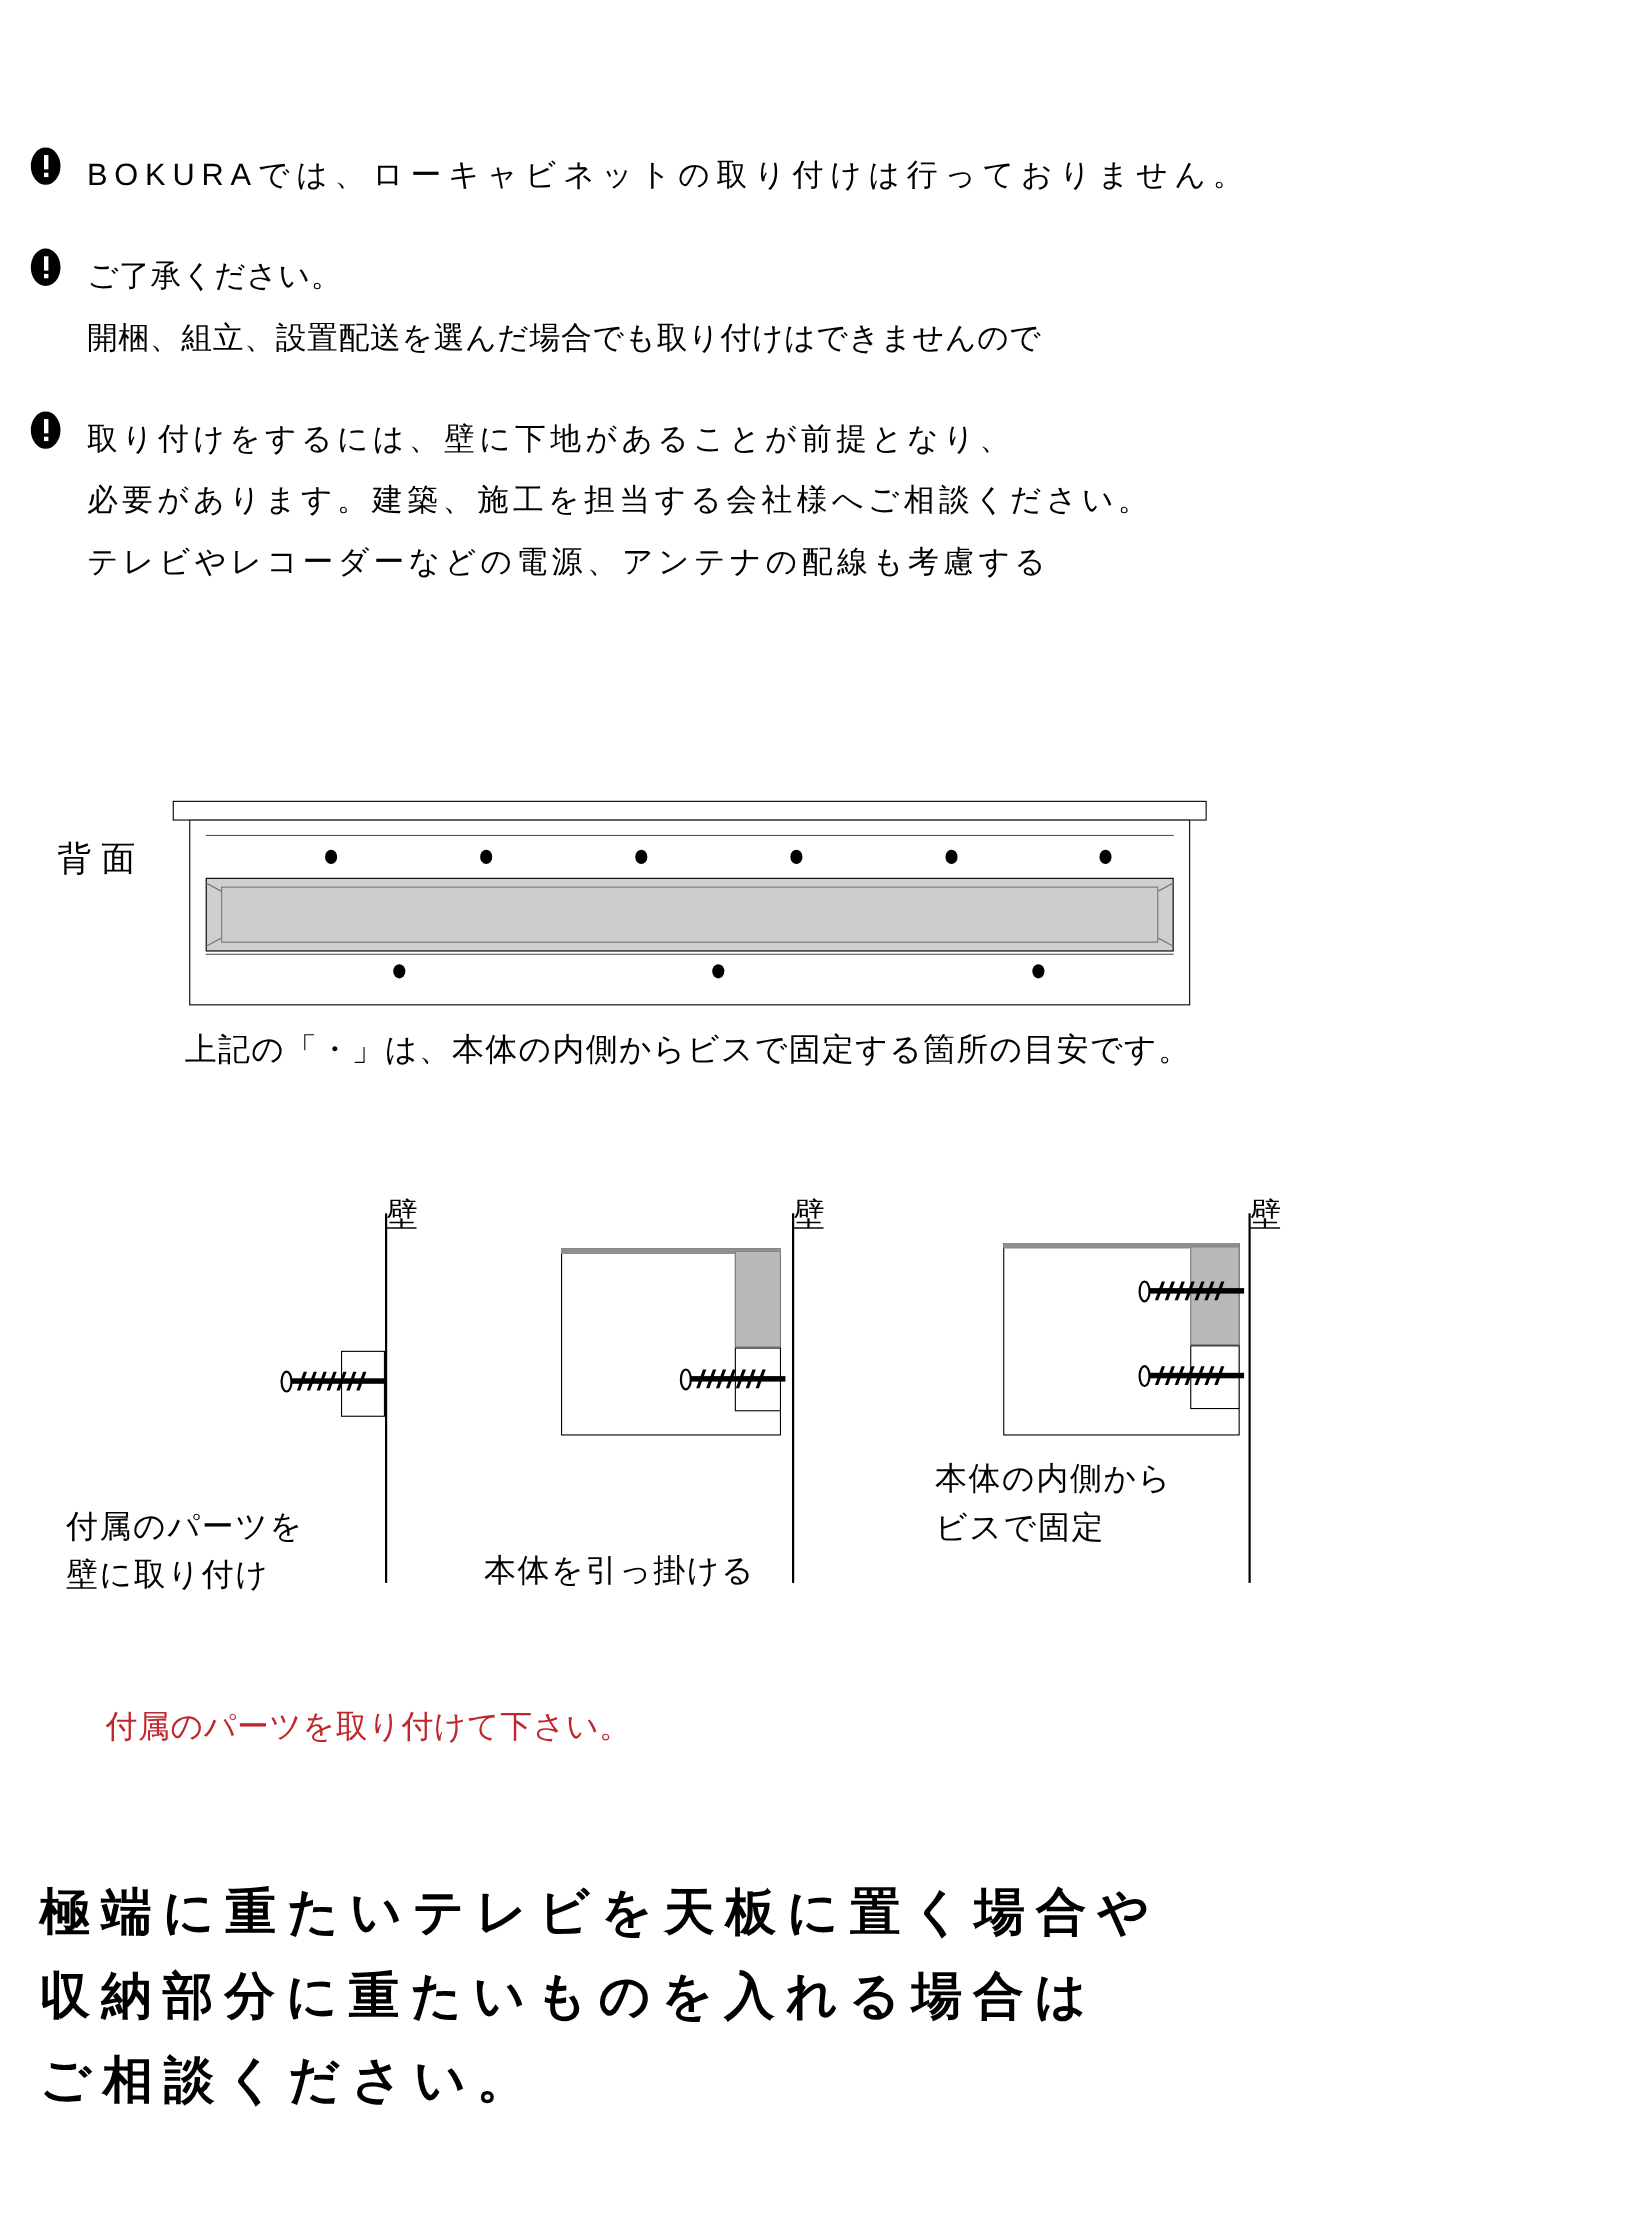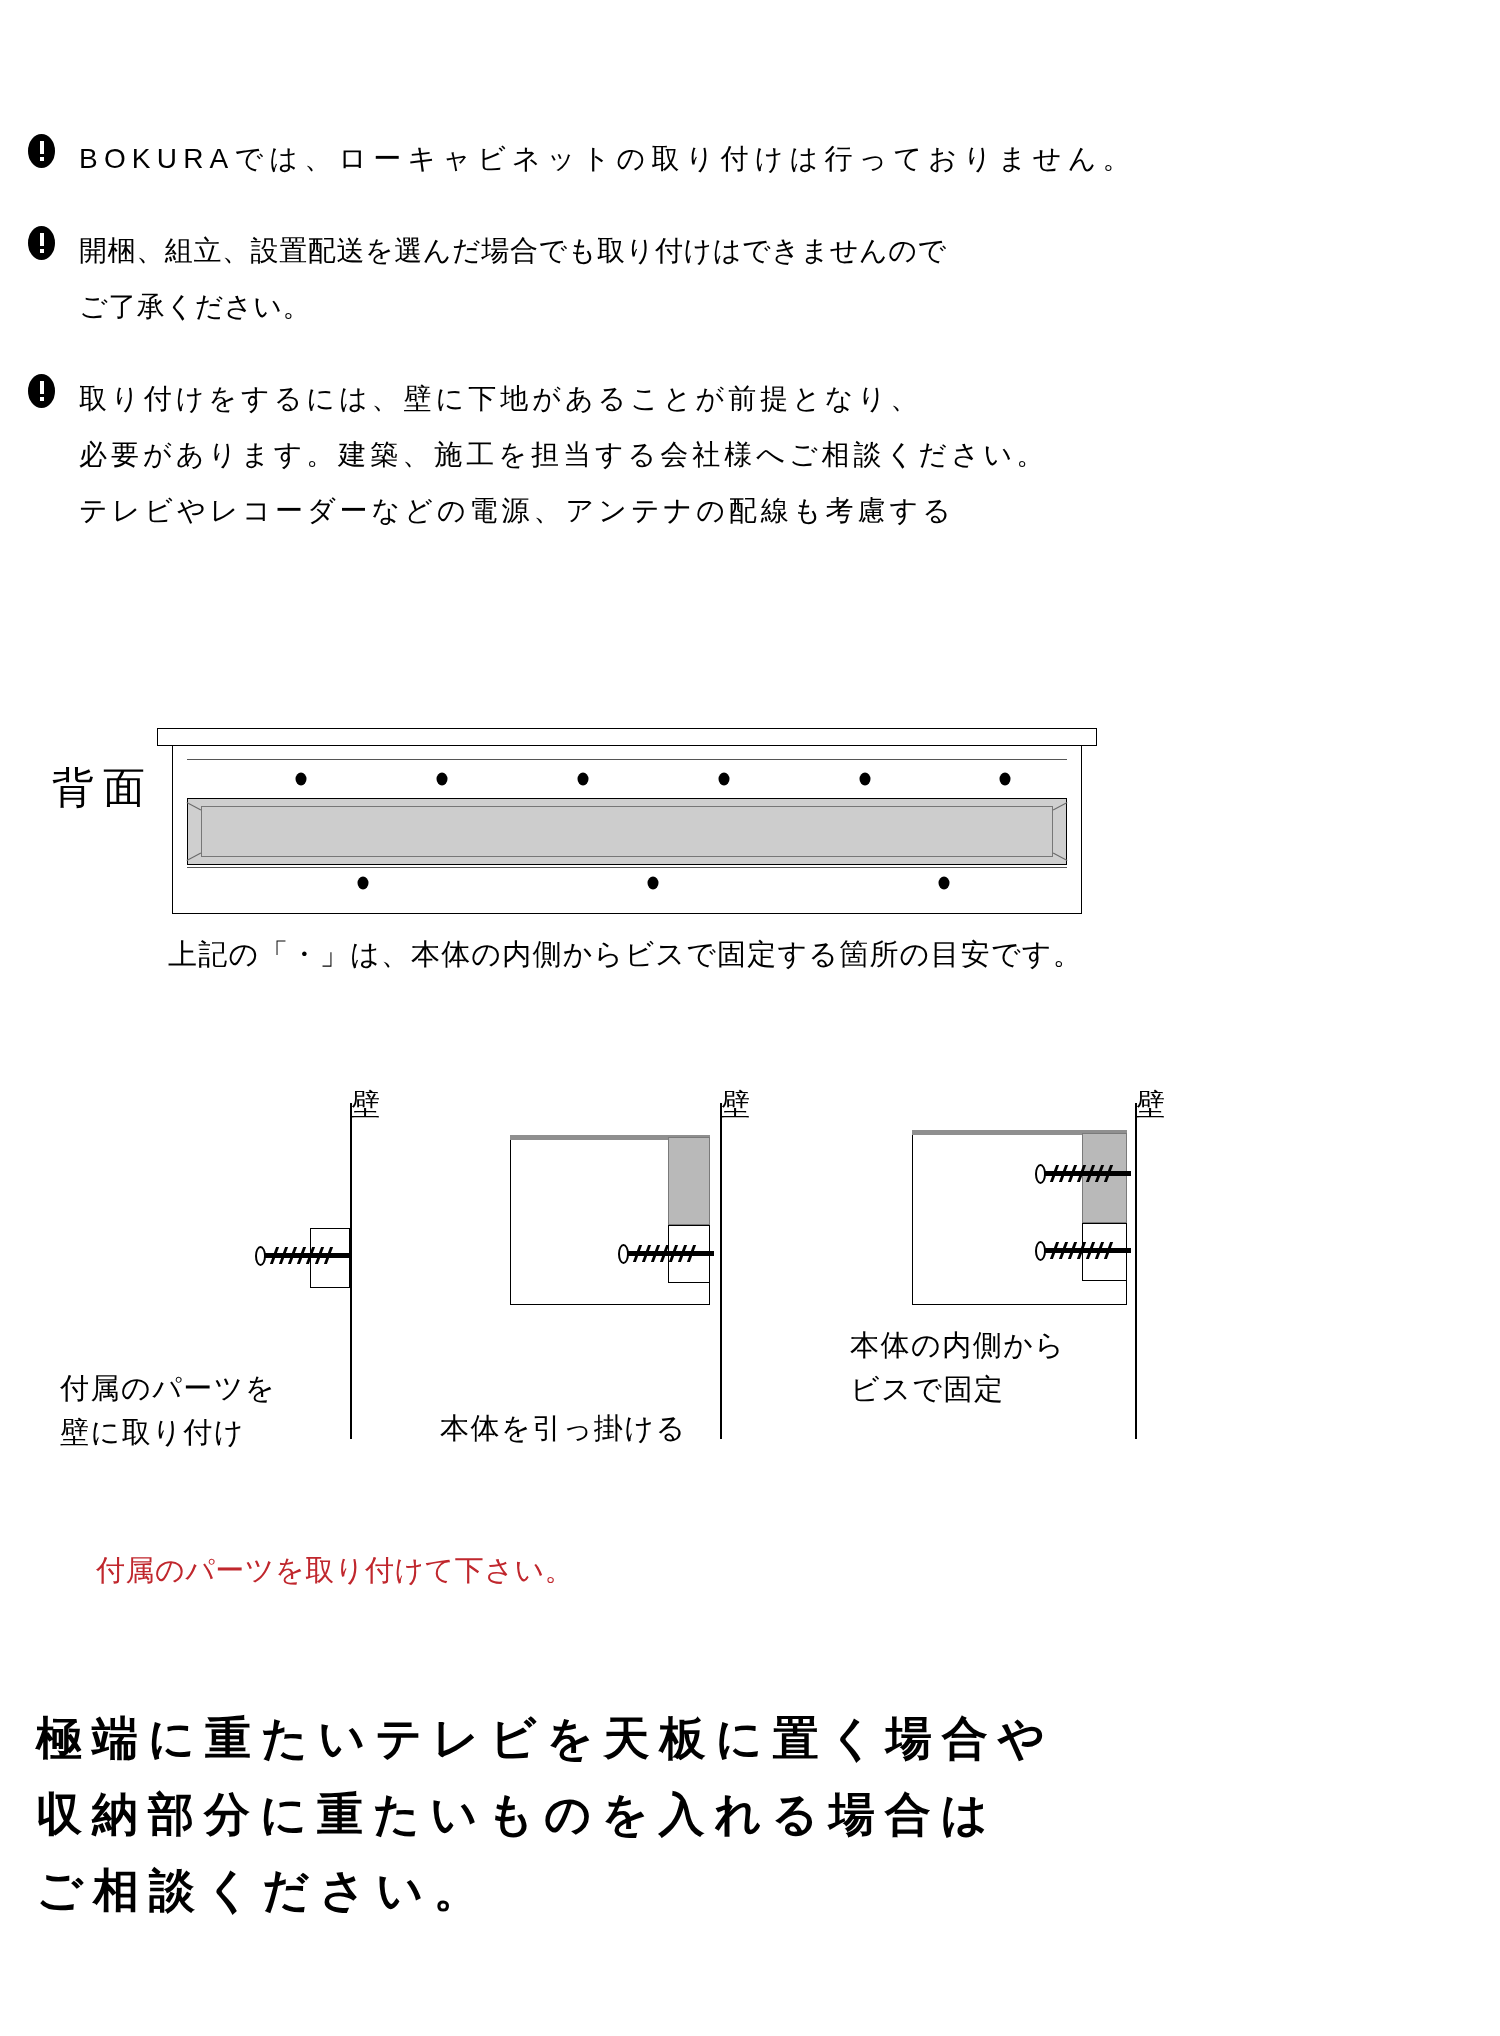--- a/index.html
+++ b/index.html
@@ -93,21 +93,21 @@
   .rear-section {
     position: absolute;
     left: 0;
     top: 728px;
     width: 1500px;
   }
   .rear-label {
     position: absolute;
     left: 52px;
     top: 32px;
-    font-size: 42px;
+    font-size: 31px;
     letter-spacing: 9px;
     white-space: nowrap;
   }
   .cabinet {
     position: absolute;
     left: 157px;
     top: 0;
     width: 940px;
     height: 186px;
   }
@@ -346,22 +346,22 @@
     <div class="note-row" style="margin-bottom:36px;">
       <span class="note-icon"></span>
       <div class="note-body">
         <span class="note-line sp-wide">BOKURAでは、ローキャビネットの取り付けは行っておりません。</span>
       </div>
     </div>
 
     <div class="note-row" style="margin-bottom:36px;">
       <span class="note-icon"></span>
       <div class="note-body">
+        <span class="note-line sp-tight">ご了承ください。</span>
         <span class="note-line sp-tight">開梱、組立、設置配送を選んだ場合でも取り付けはできませんので</span>
-        <span class="note-line sp-tight">ご了承ください。</span>
       </div>
     </div>
 
     <div class="note-row">
       <span class="note-icon"></span>
       <div class="note-body">
         <span class="note-line sp-mid">取り付けをするには、壁に下地があることが前提となり、</span>
         <span class="note-line sp-mid">必要があります。建築、施工を担当する会社様へご相談ください。</span>
         <span class="note-line sp-mid">テレビやレコーダーなどの電源、アンテナの配線も考慮する</span>
       </div>

